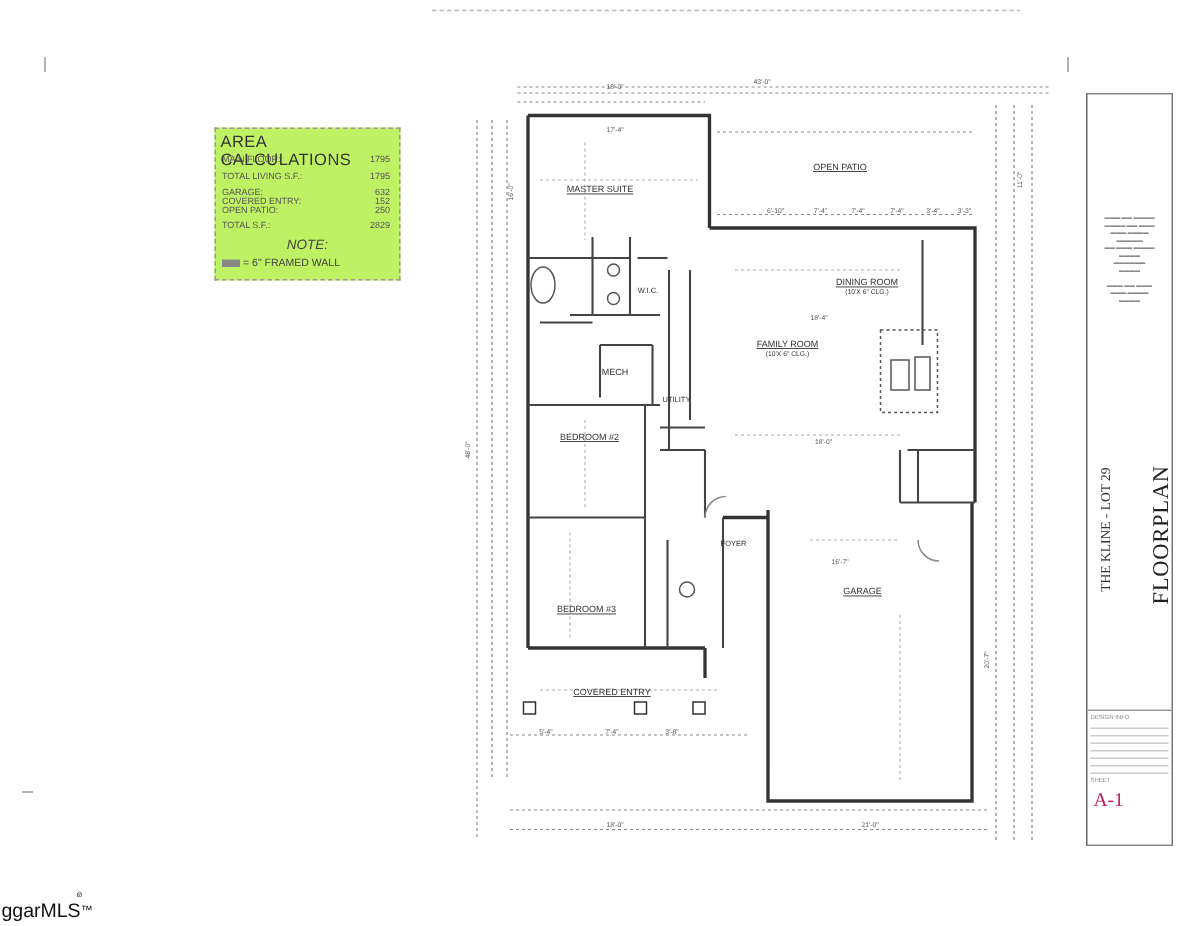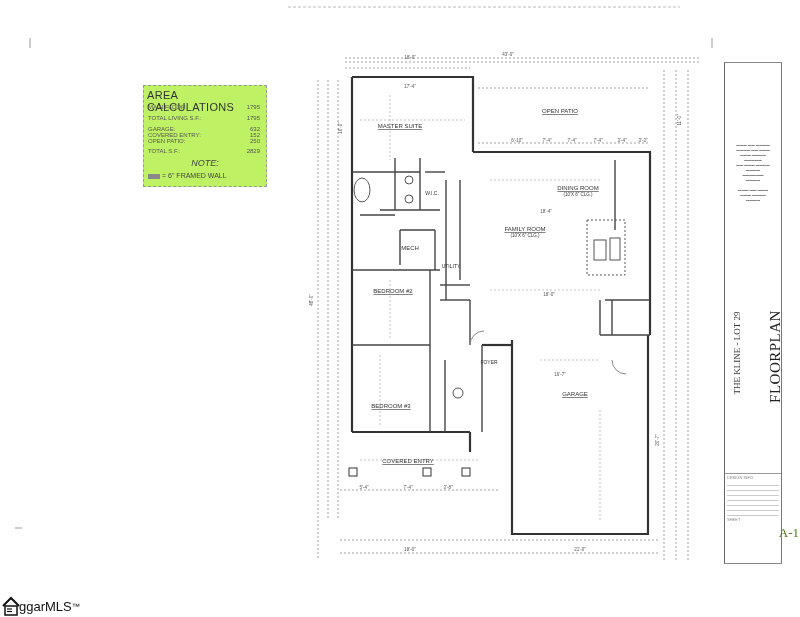--- a/index.html
+++ b/index.html
@@ -13,22 +13,22 @@
   .area-note { position:absolute; left:0; width:122px; top:72px; text-align:center; font-size:9px; color:#444;font-style:italic; }
   .area-legend { position:absolute; left:4px; top:86px; font-size:7px; color:#444; }
   .area-legend .swatch { display:inline-block; width:12px; height:5px; background:#888; margin-right:2px; vertical-align:middle; }
   .title-block { position:absolute; left:724px; top:62px; width:56px; height:500px; border-left:1px solid #666; border-right:1px solid #777; border-top:1px solid #888; border-bottom:1px solid #888; }
   .tb-notes { position:absolute; left:2px; top:80px; width:52px; font-size:3.5px; line-height:5px; color:#888; text-align:center; }
   .tb-project { position:absolute; left:-80px; top:285px; width:200px; transform:rotate(-90deg); font-family:"Liberation Serif", serif; font-size:9px; color:#333; text-align:center; }
   .tb-sheet-title { position:absolute; left:-70px; top:285px; width:220px; transform:rotate(-90deg); font-family:"Liberation Serif", serif; font-size:15px; color:#222; text-align:center; letter-spacing:0.5px; }
   .tb-info { position:absolute; left:0; top:410px; width:56px; border-top:1px solid #999; }
   .tb-info-label { font-size:4px; color:#888; padding:1px 2px; }
   .tb-info-lines div { height:4px; border-bottom:1px solid #ccc; margin:0 2px; }
-  .tb-sheet-no { position:absolute; left:18px; top:462px; width:56px; text-align:right; font-family:"Liberation Serif", serif; font-size:13px; color:#4d7c0f; }
-  .logo { position:absolute; left:2px; top:594px; height:22px; display:flex; align-items:flex-end; }
+  .tb-sheet-no { position:absolute; left:4px; top:462px; width:56px; text-align:left; font-family:"Liberation Serif", serif; font-size:13px; color:#be185d; }
+  .logo { position:absolute; left:2px; top:594px; height:22px; display:flex; align-items:flex-end;flex-direction:column; }
   .logo-text { font-size:13px; color:#111; margin-left:-1px; line-height:18px; }
   .logo-tm { font-size:8px; vertical-align:top; }
 </style>
 </head>
 <body>
 
 <div class="sheet">
 
   <svg width="800" height="617" viewBox="0 0 800 617" style="position:absolute;left:0;top:0;">
 

